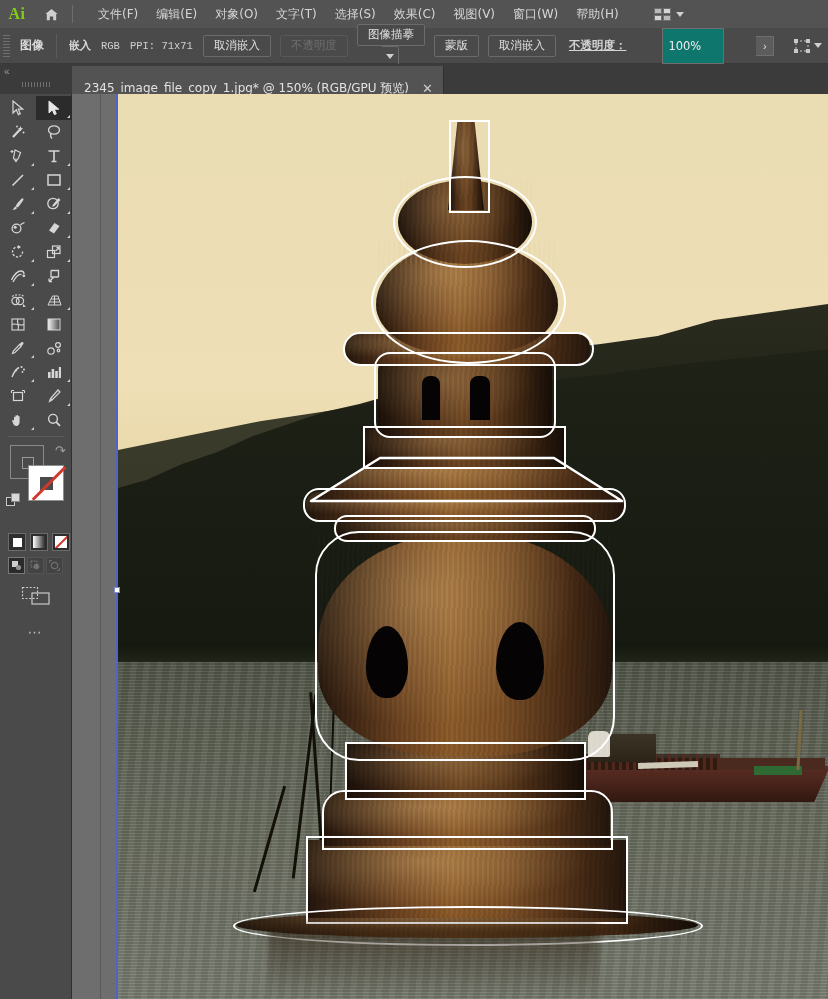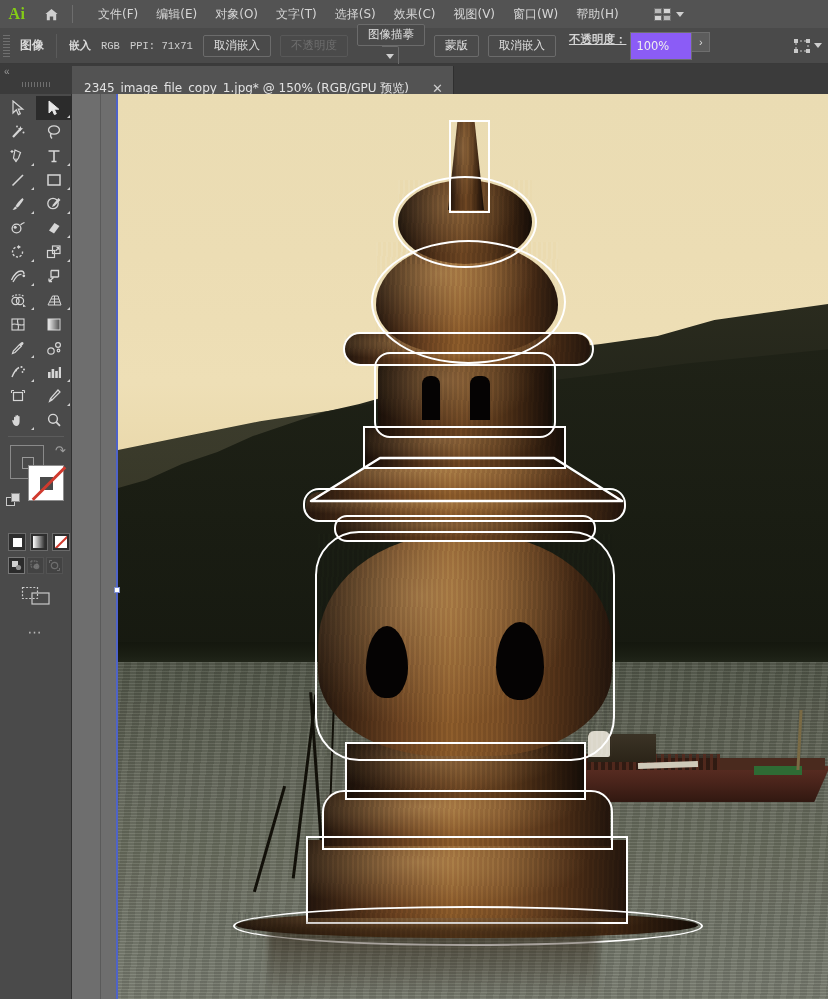--- a/index.html
+++ b/index.html
@@ -57,42 +57,42 @@
     color: #e0e0e0; font-size: 11.5px; font-weight: normal; margin-right: 9px; white-space: nowrap;
     font-family: "DejaVu Sans", "Liberation Sans", sans-serif;
   }
   .cb-btn.disabled { color: #6e6e6e; border-color: #585858; }
   .cb-btn.nogap { margin-right: 0; }
   .cb-split { display: flex; align-items: center; margin-right: 9px; flex-direction: column; }
   .cb-arrow {
     width: 17px; height: 22px; border: 1px solid #6b6b6b; border-left: none;
     border-radius: 0 2px 2px 0; display: flex; align-items: center; justify-content: center;
   }
-  .opacity-wrap { display: flex; align-items: flex-start; margin-left: 4px; }
+  .opacity-wrap { display: flex; align-items: center; margin-left: 4px; gap: 32px; }
   .opacity-label { color: #d4d4d4; font-size: 11.5px; font-weight: bold; margin-right: 4px;
     text-decoration: underline; font-family: "DejaVu Sans","Liberation Sans",sans-serif; }
   .opacity-field {
-    width: 62px; height: 28px; background: #8b5cf6; border: 1px solid #6e6e6e;
+    width: 62px; height: 36px; background: #0f766e; border: 1px solid #6e6e6e;
     color: #eee; font-size: 11.5px; display: flex; align-items: center; padding-left: 5px;
     font-family: "DejaVu Sans","Liberation Sans",sans-serif;
   }
   .opacity-step {
     width: 18px; height: 20px; background: #5c5c5c; border: 1px solid #6e6e6e; border-left: none;
     display: flex; align-items: center; justify-content: center; color: #ddd; font-size: 11px;
   }
   .cb-right { margin-left: auto; display: flex; align-items: center; padding-right: 6px; }
 
   
   .tabbar {
     position: absolute; left: 72px; top: 64px; width: 756px; height: 30px;
     background: #3b3b3b; display: flex; align-items: flex-end;
   }
   .doc-tab {
     height: 28px; display: flex; align-items: center; padding: 16px 10px 0 12px;
-    background: #535353; color: #e2e2e2; font-size: 12px; gap: 23px;
+    background: #535353; color: #e2e2e2; font-size: 12px; gap: 13px;
     border-right: 1px solid #2f2f2f;
     font-family: "DejaVu Sans","Liberation Sans",sans-serif;
   }
   .tab-close { color: #cdcdcd; font-size: 13px; line-height: 1; }
 
   
   .tab-stub { position: absolute; left: 0; top: 64px; width: 72px; height: 30px; background: #3b3b3b; }
   .collapse-arrows { position: absolute; left: 4px; top: 66px; color: #9a9a9a; font-size: 10px; letter-spacing: -1px; }
   .tool-grip { position: absolute; left: 22px; top: 82px; width: 28px; height: 5px;
     background-image: repeating-linear-gradient(to right, #6f6f6f 0 1px, transparent 1px 3px); }

